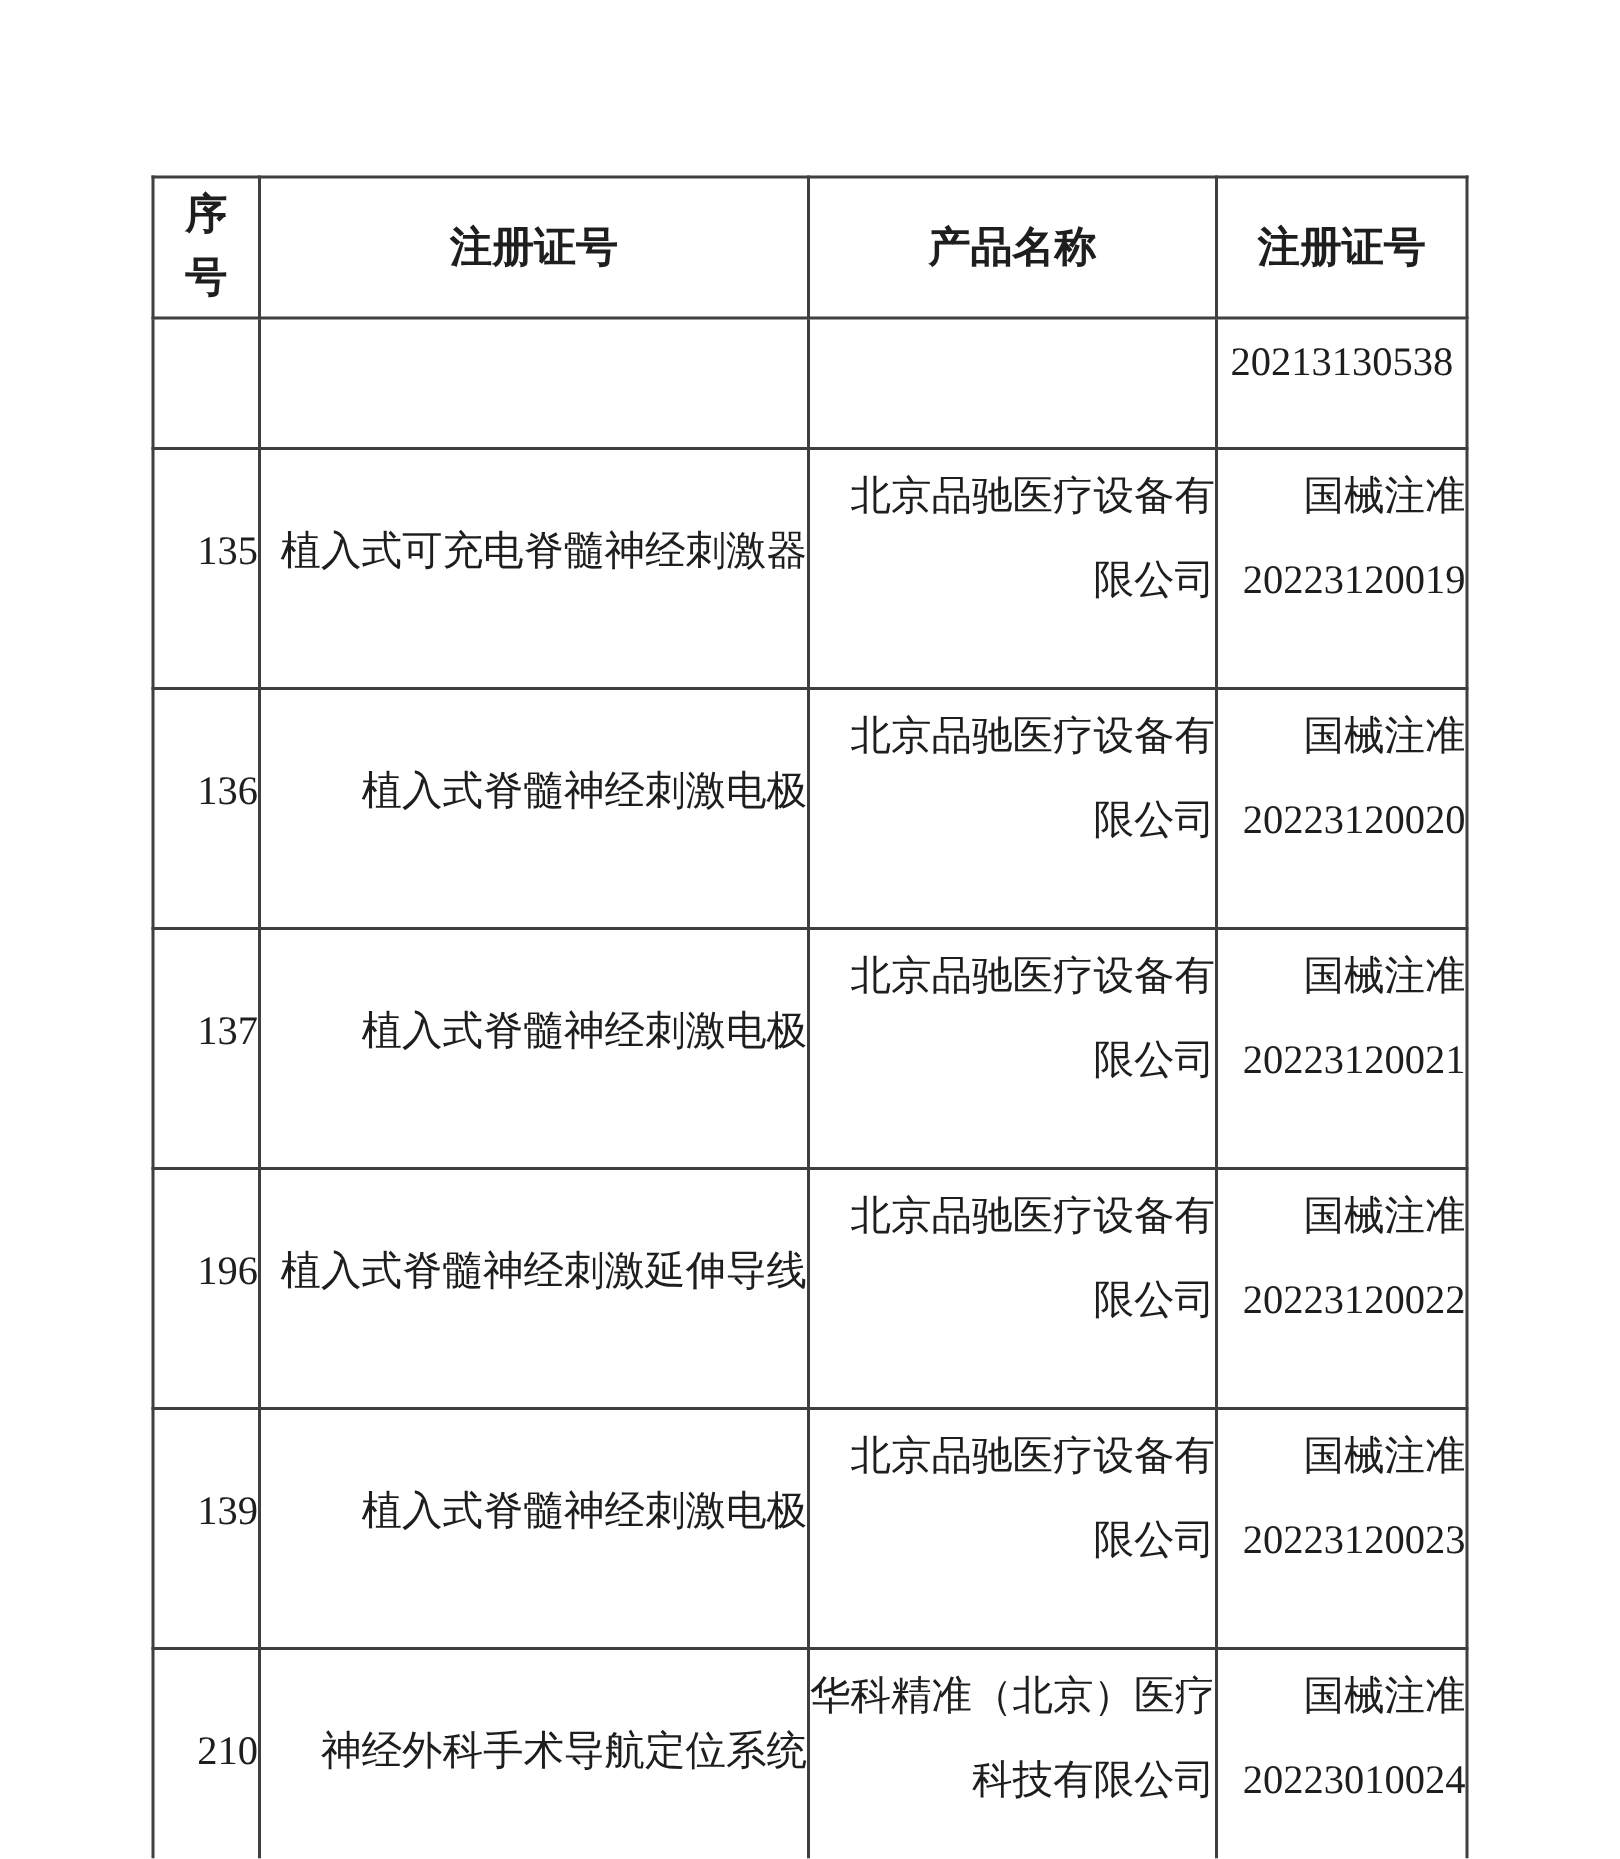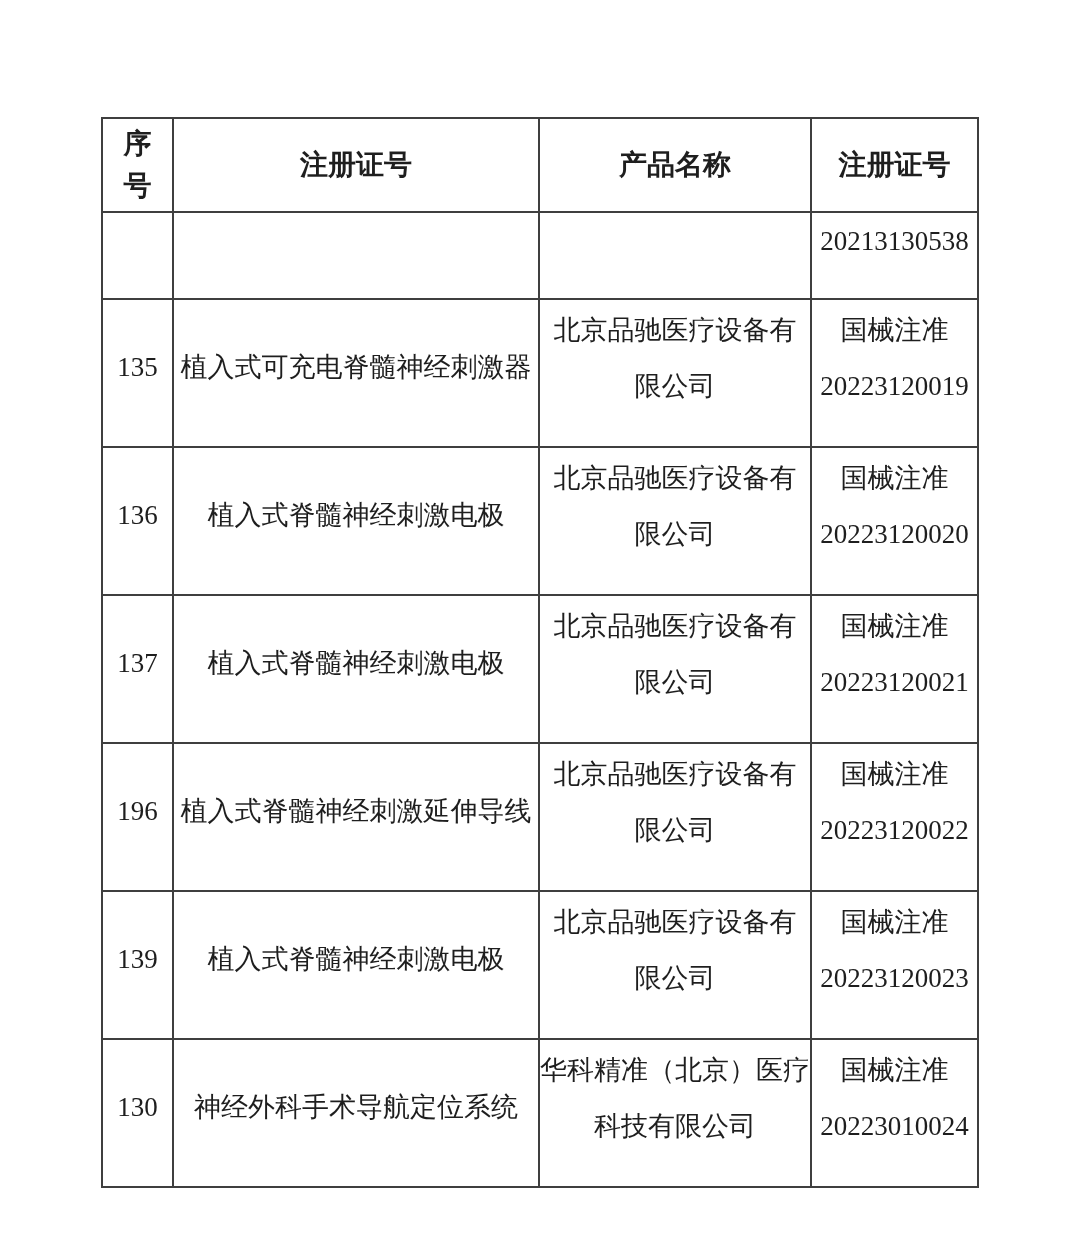--- a/index.html
+++ b/index.html
@@ -44,25 +44,25 @@
     vertical-align: middle;
   }
   .seq-head {
     display: inline-block;
     width: 1.15em;
     line-height: 1.5;
     word-break: break-all;
     white-space: normal;
   }
   tr.partial-row td { height: 85px; vertical-align: top; margin-top: 32px; }
-  tr.data-row td    { height: 134px; }
+  tr.data-row td    { height: 134px; text-align: right; }
 
   td.cell-single {
     vertical-align: middle;
-    padding-bottom: 12px;
+    padding-bottom: 24px;
     white-space: nowrap;
   }
   td.cell-multi {
     vertical-align: top;
     padding-top: 2px;
   }
   .line {
     display: block;
     line-height: 56px;
     white-space: nowrap;
@@ -191,21 +191,21 @@
           <span class="line">限公司</span>
         </td>
         <td class="cell-multi">
           <span class="line">国械注准</span>
           <span class="line">20223120023</span>
         </td>
       </tr>
 
       <tr class="data-row">
         <td class="cell-single">
-          <span>130</span>
+          <span>210</span>
         </td>
         <td class="cell-single">
           <span>神经外科手术导航定位系统</span>
         </td>
         <td class="cell-multi">
           <span class="line">华科精准（北京）医疗</span>
           <span class="line">科技有限公司</span>
         </td>
         <td class="cell-multi">
           <span class="line">国械注准</span>

